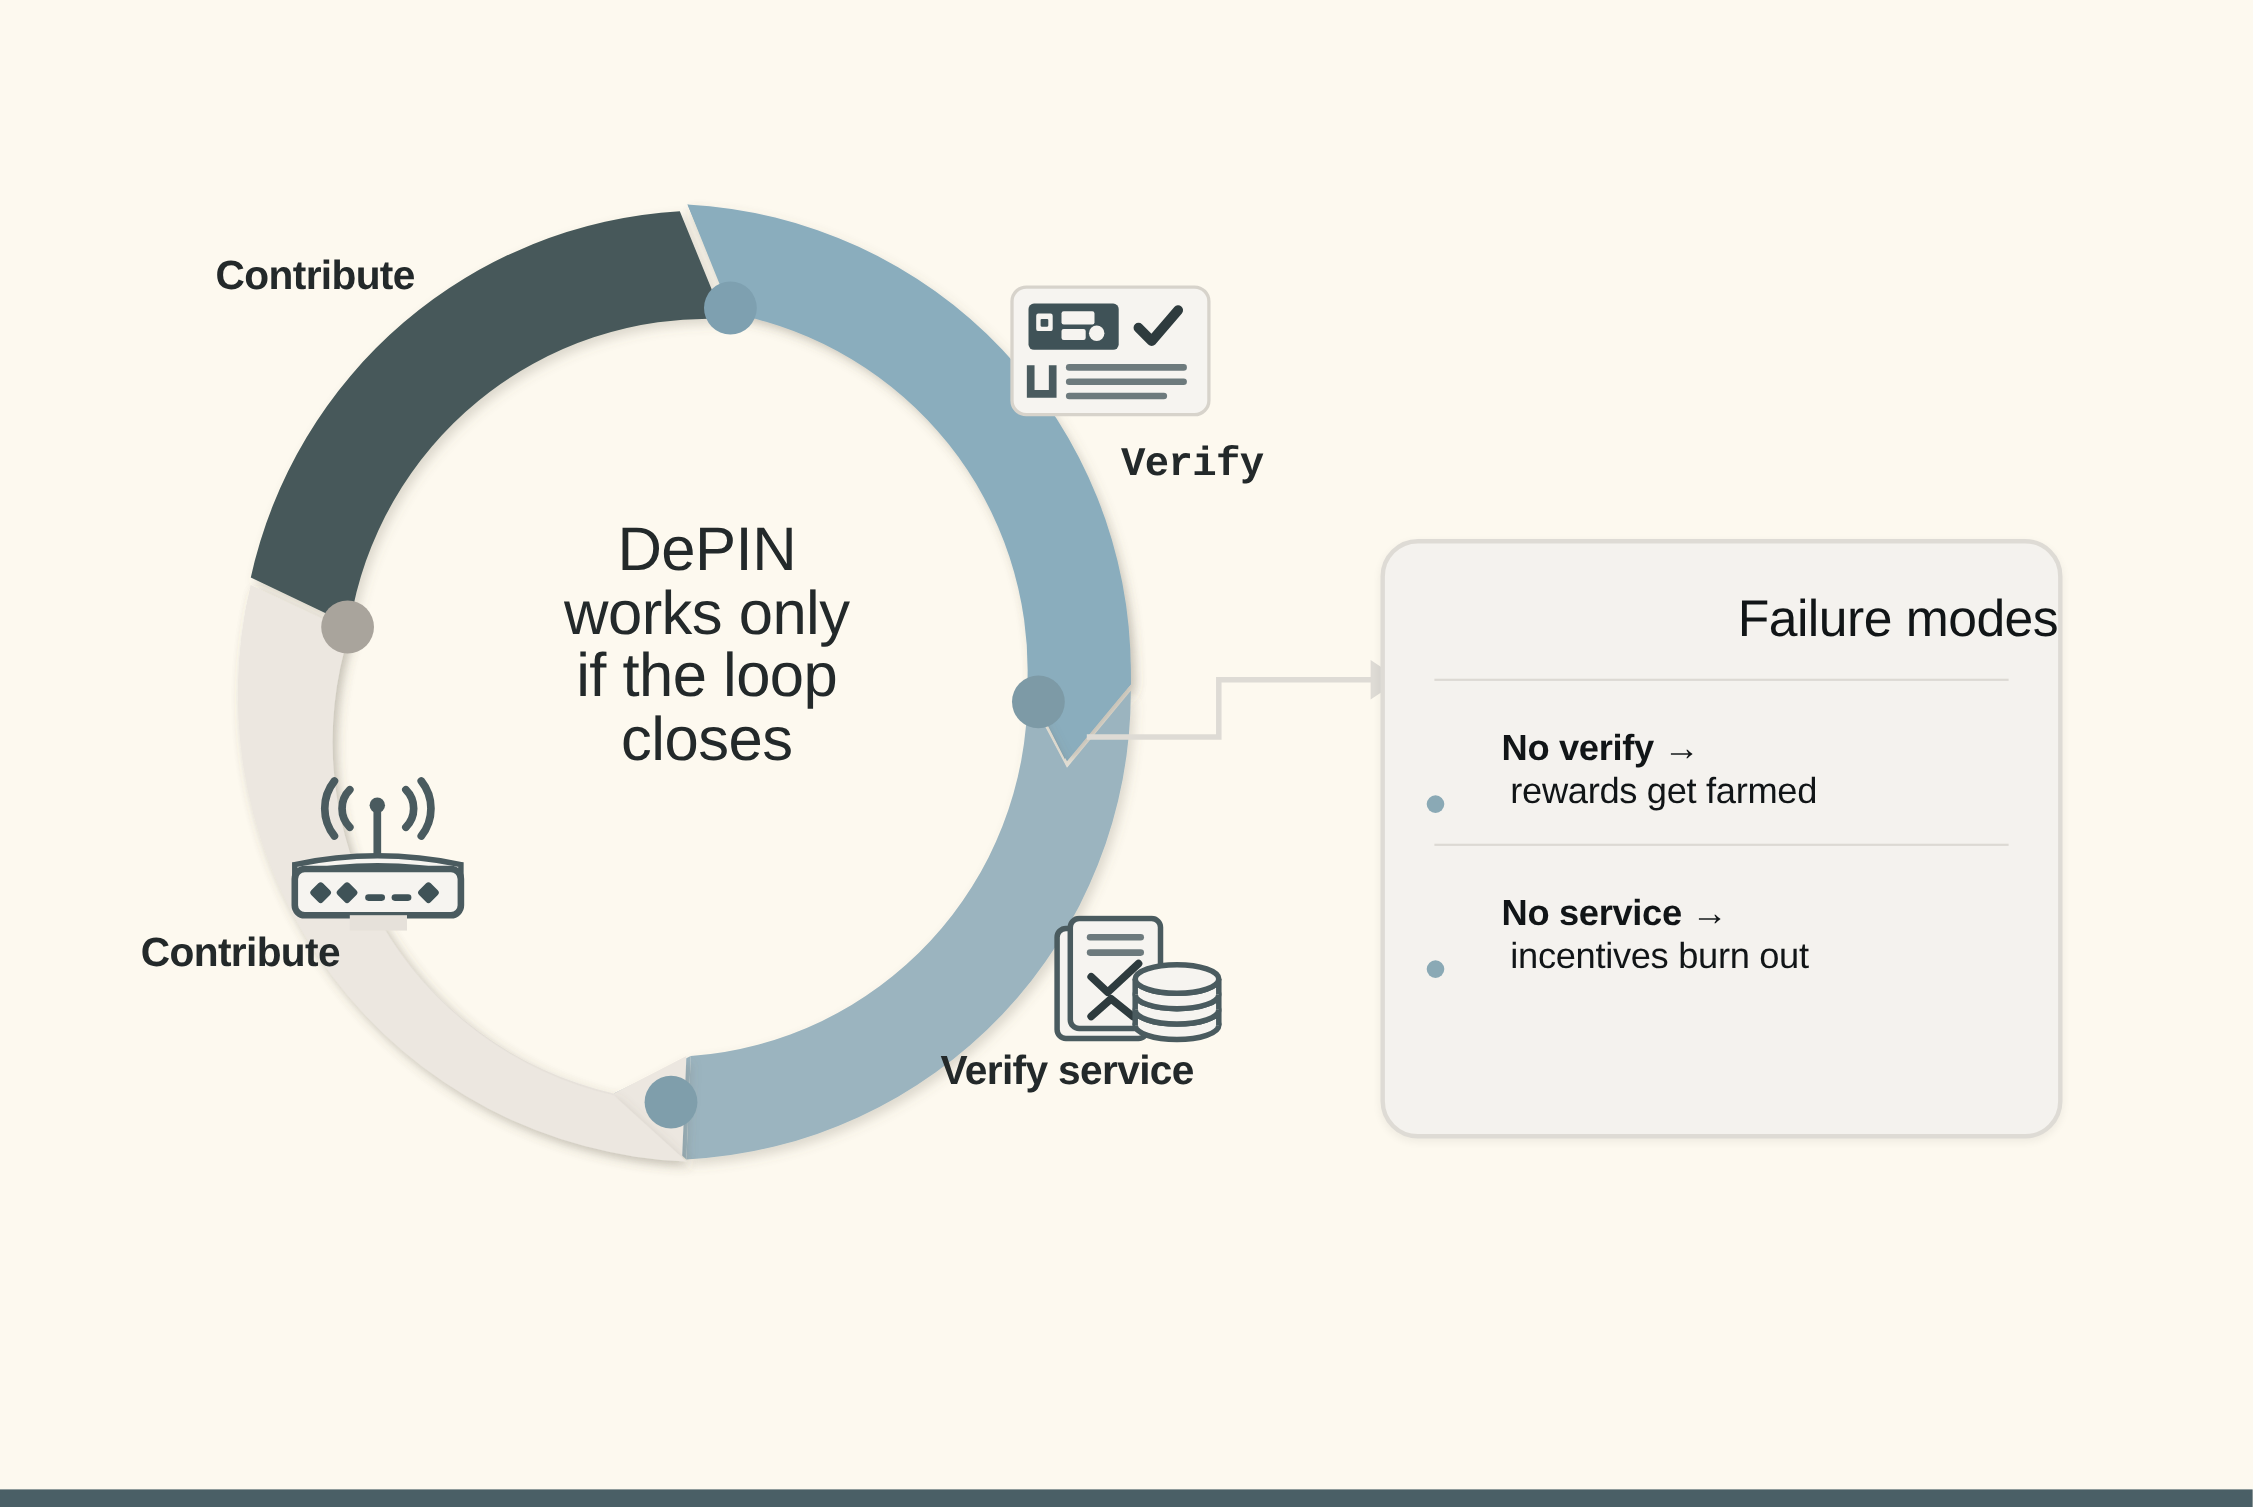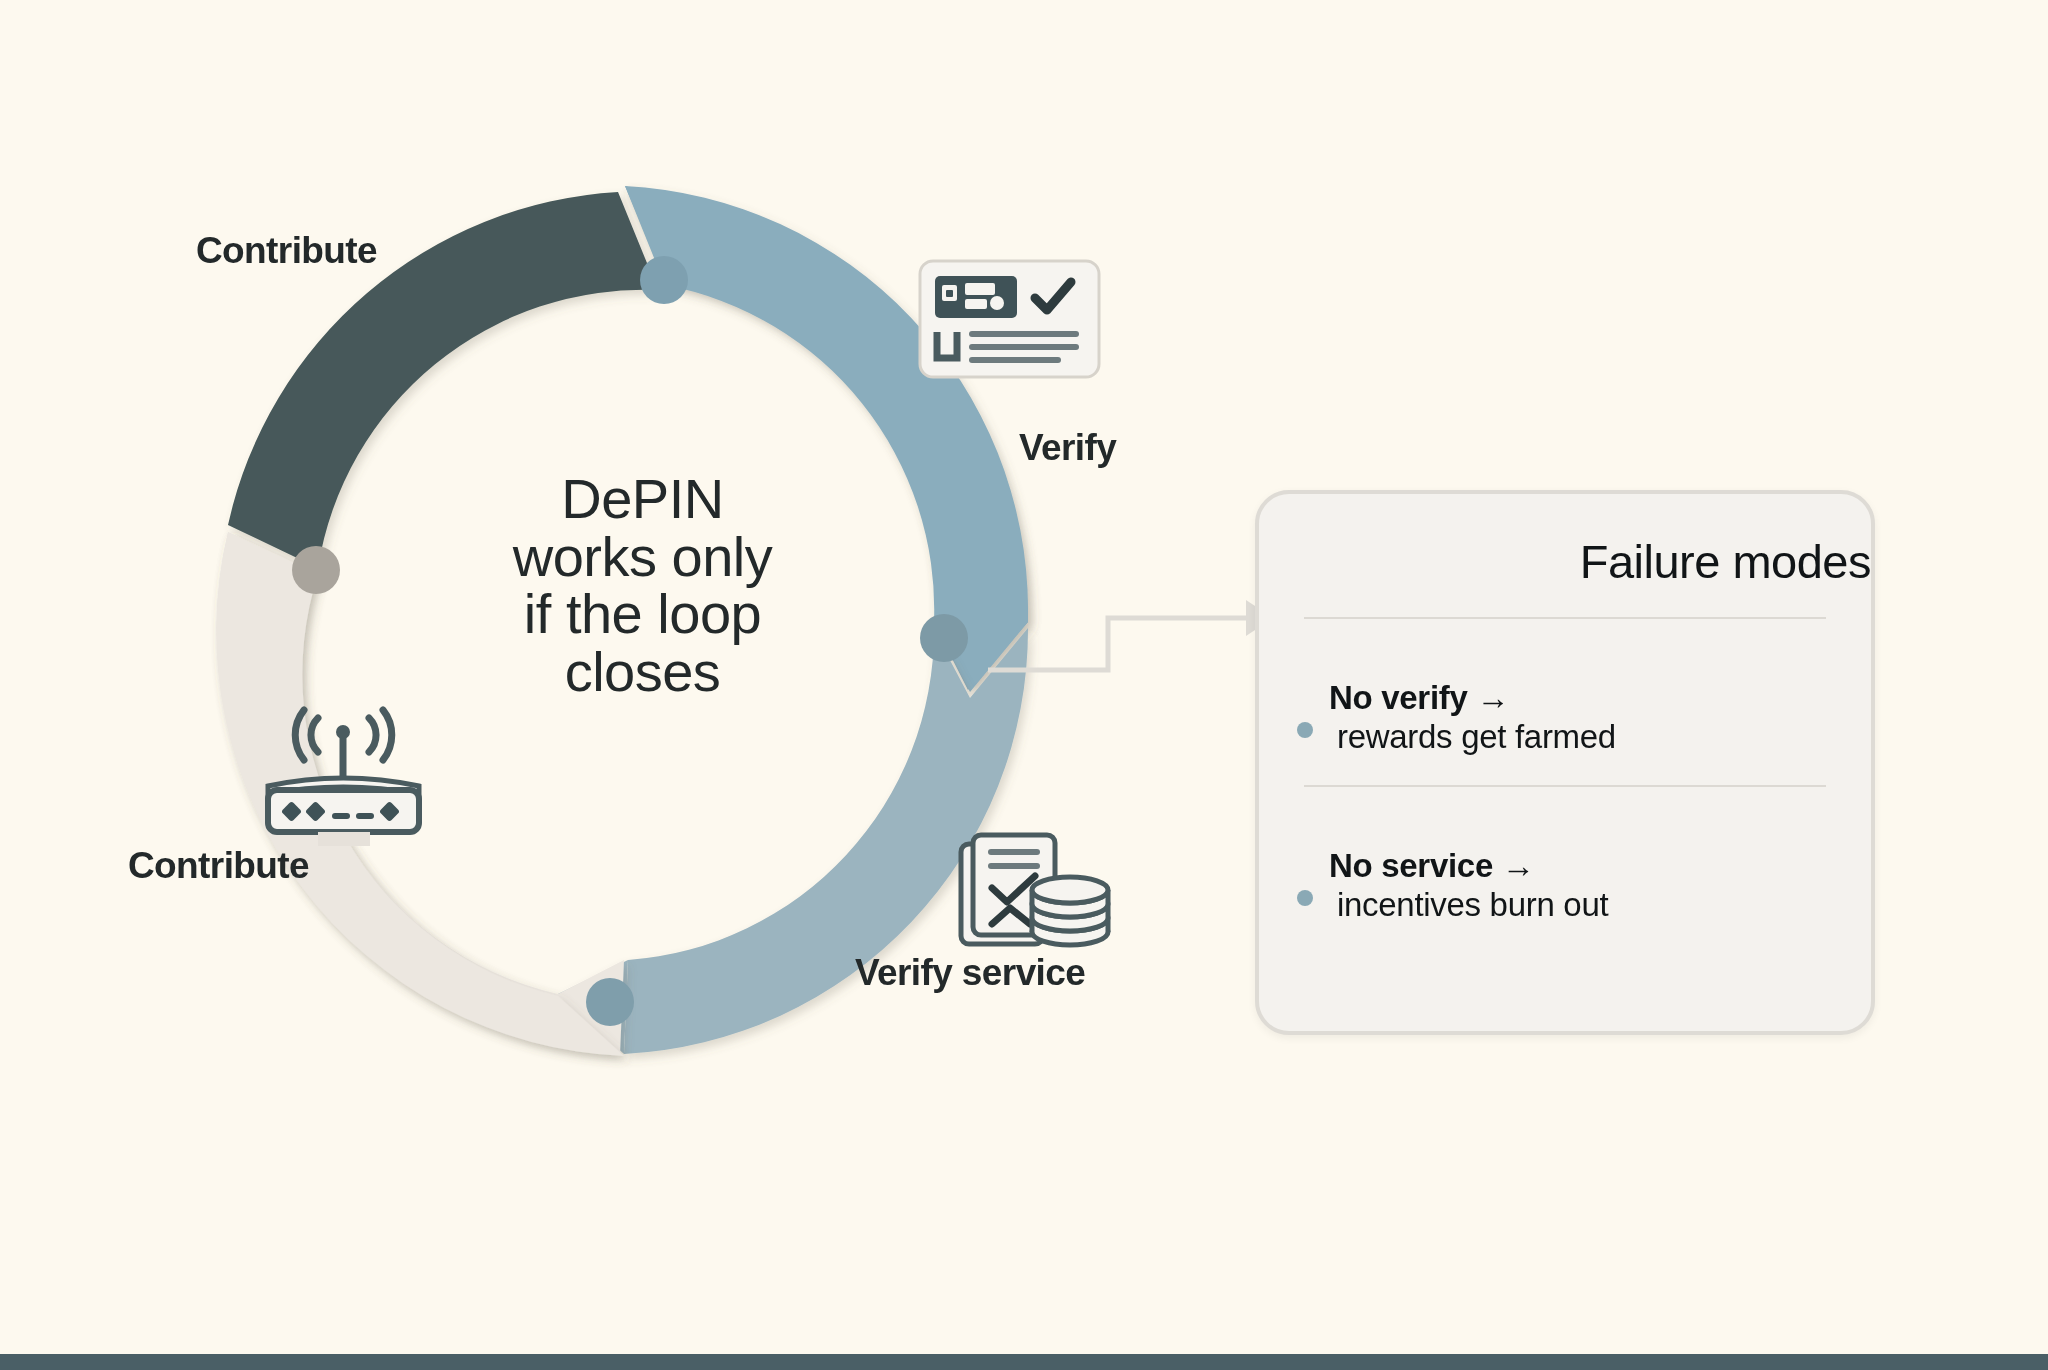--- a/index.html
+++ b/index.html
@@ -44,21 +44,21 @@
   
   .node-label {
     position: absolute;
     color: #23292a;
     font-size: 37px;
     font-weight: 700;
     letter-spacing: -0.6px;
     white-space: nowrap;
   }
   .node-label.contribute-top { left: 196px; top: 230px; }
-  .node-label.verify         { left: 1019px; top: 427px; }
+  .node-label.verify         { left: 1019px; top: 402px; font-family: Liberation Mono, monospace; }
   .node-label.deliver        { left: 855px; top: 952px; }
   .node-label.contribute-bot { left: 128px; top: 845px; }
 
   
   .icon-wrap { position: absolute; }
   .icon-verify  { left: 917px; top: 258px;  width: 185px; height: 125px; }
   .icon-router  { left: 256px; top: 700px;  width: 175px; height: 155px; }
   .icon-deliver { left: 955px; top: 832px;  width: 160px; height: 125px; }
 
   
@@ -80,22 +80,23 @@
     font-weight: 400;
     letter-spacing: -0.5px;
   }
   .panel-rule {
     height: 2px;
     background: #dcd9d3;
     margin: 28px 45px 0 45px;
   }
   .panel-item {
     display: flex;
-    align-items: center;
-    margin: 60px 50px 0 38px;
+    align-items: flex-end;
+    margin: 42px 50px 0 38px;
+    gap: 36px;
   }
   .bullet {
     width: 16px; height: 16px;
     border-radius: 50%;
     background: #8aa9b5;
     flex: 0 0 auto;
     margin-top: 24px;
   }
   .item-text {
     margin-left: 16px;

